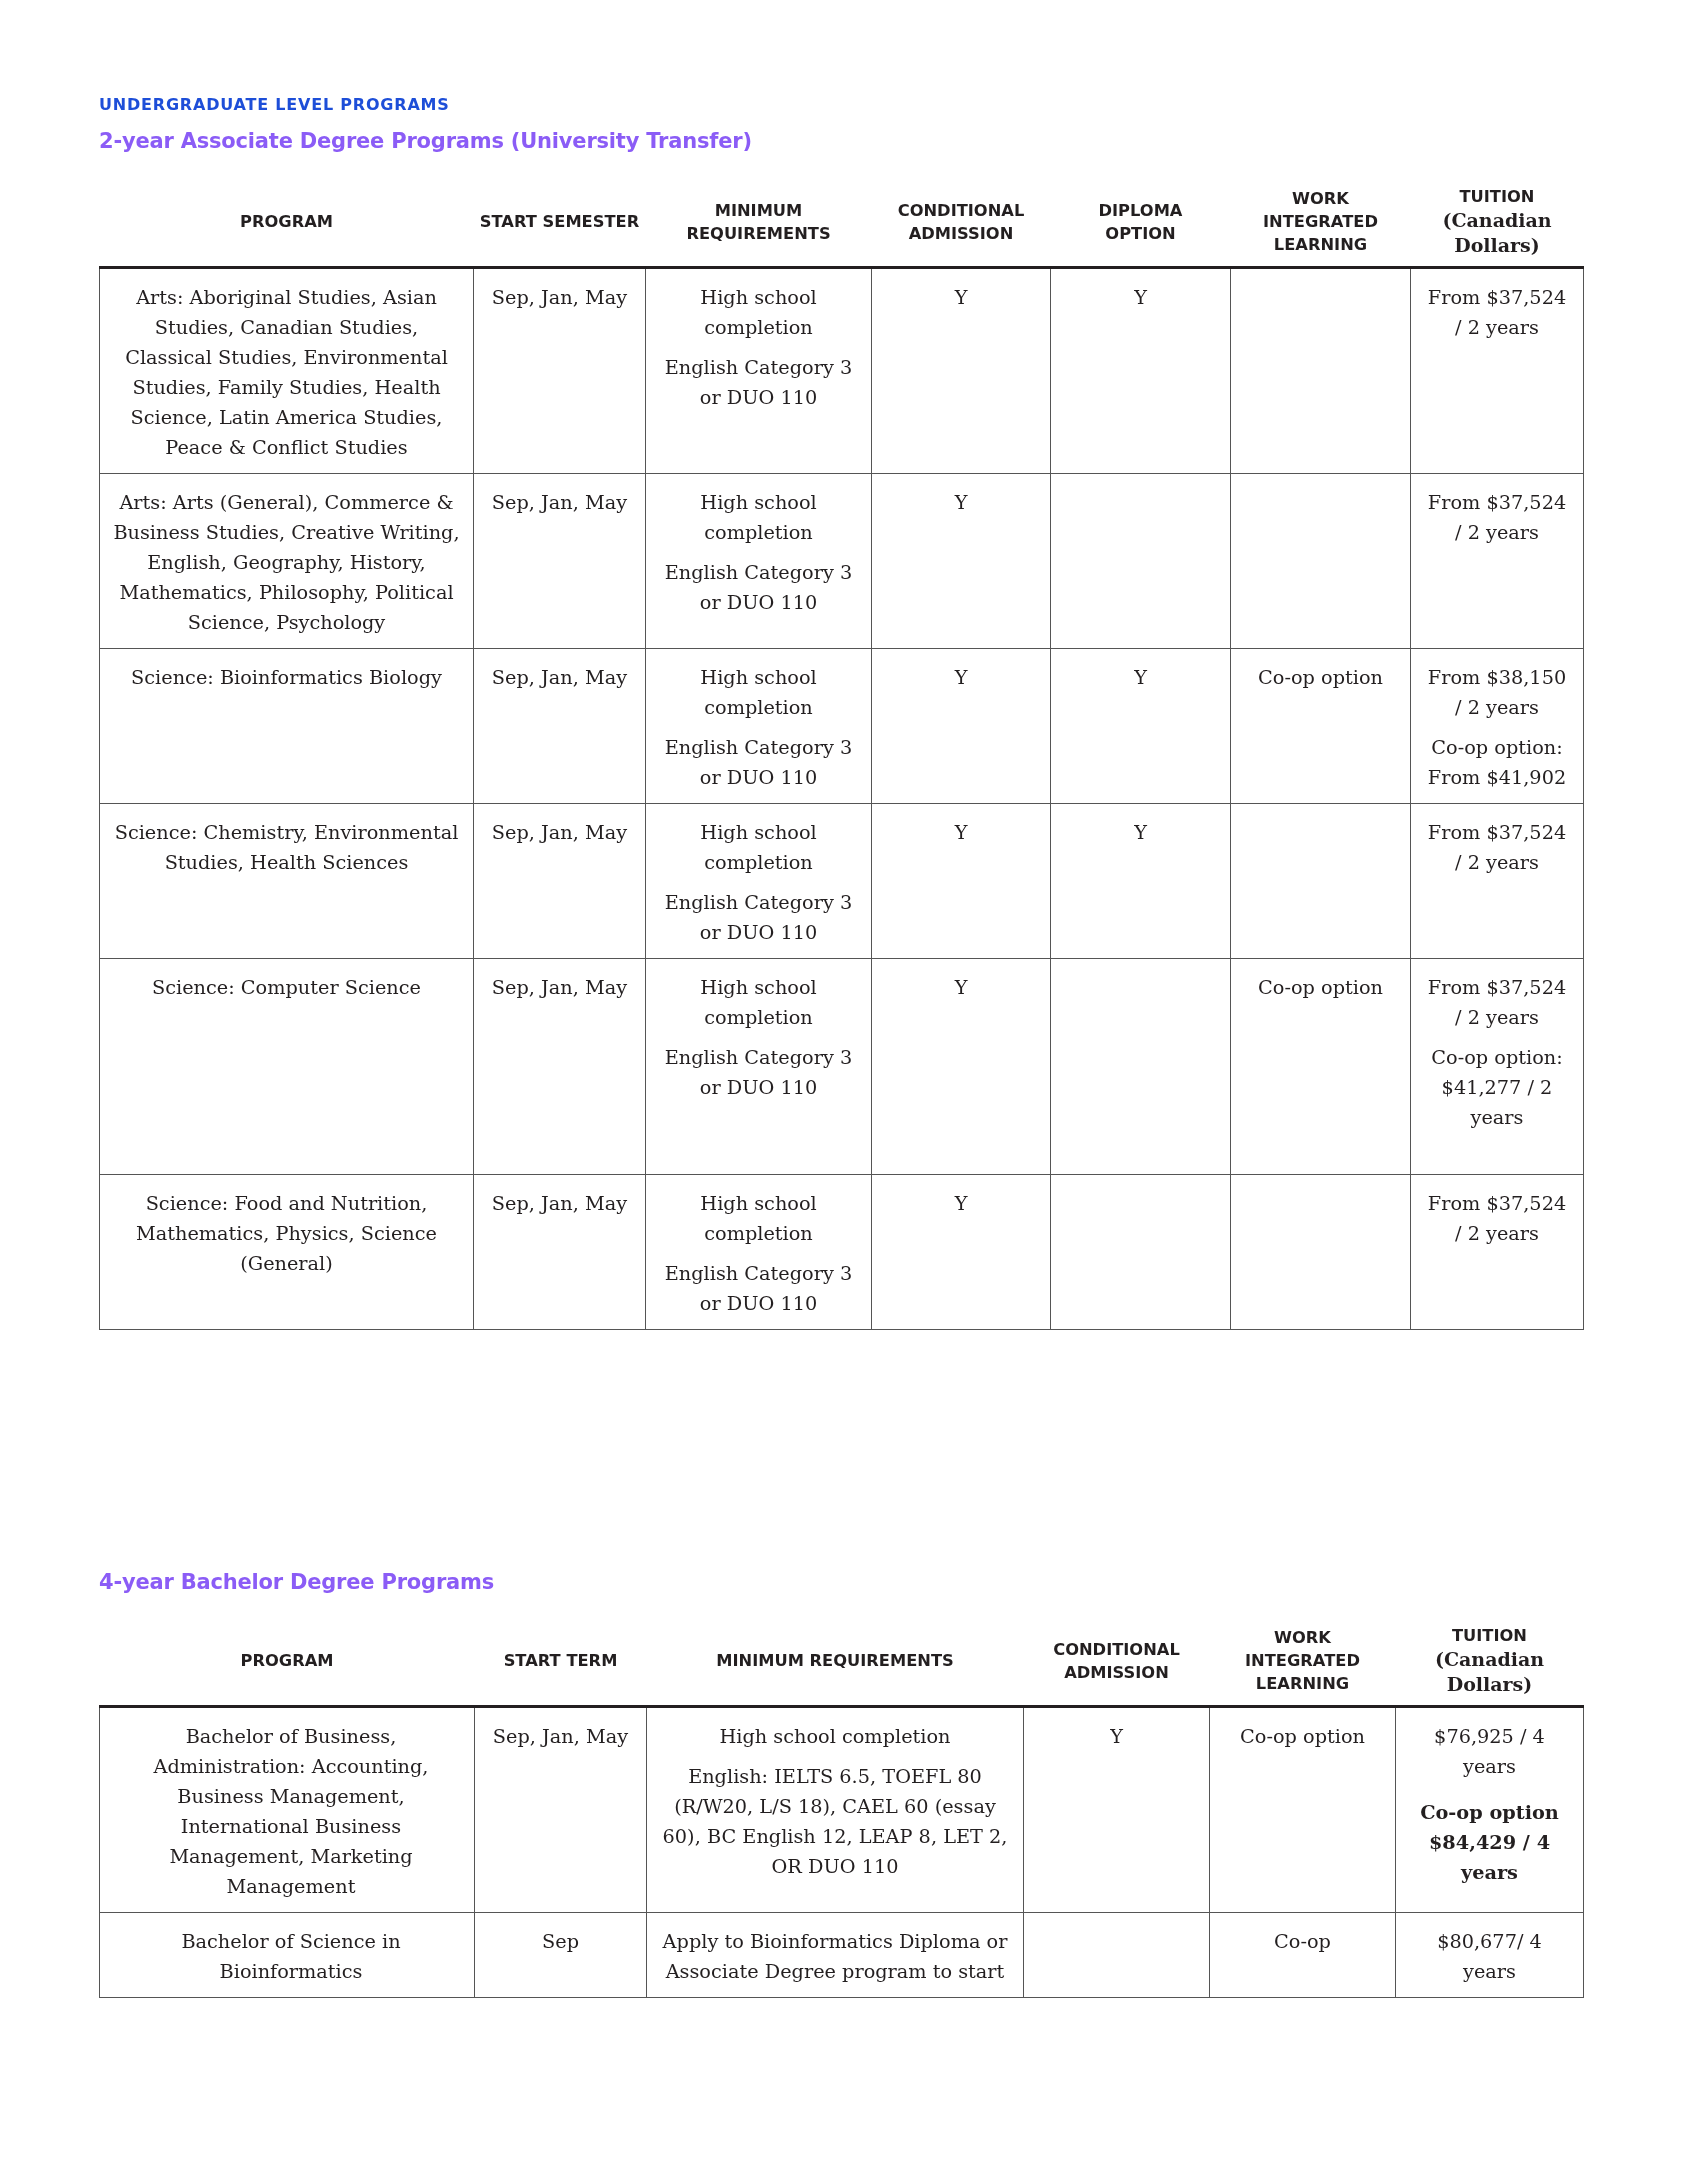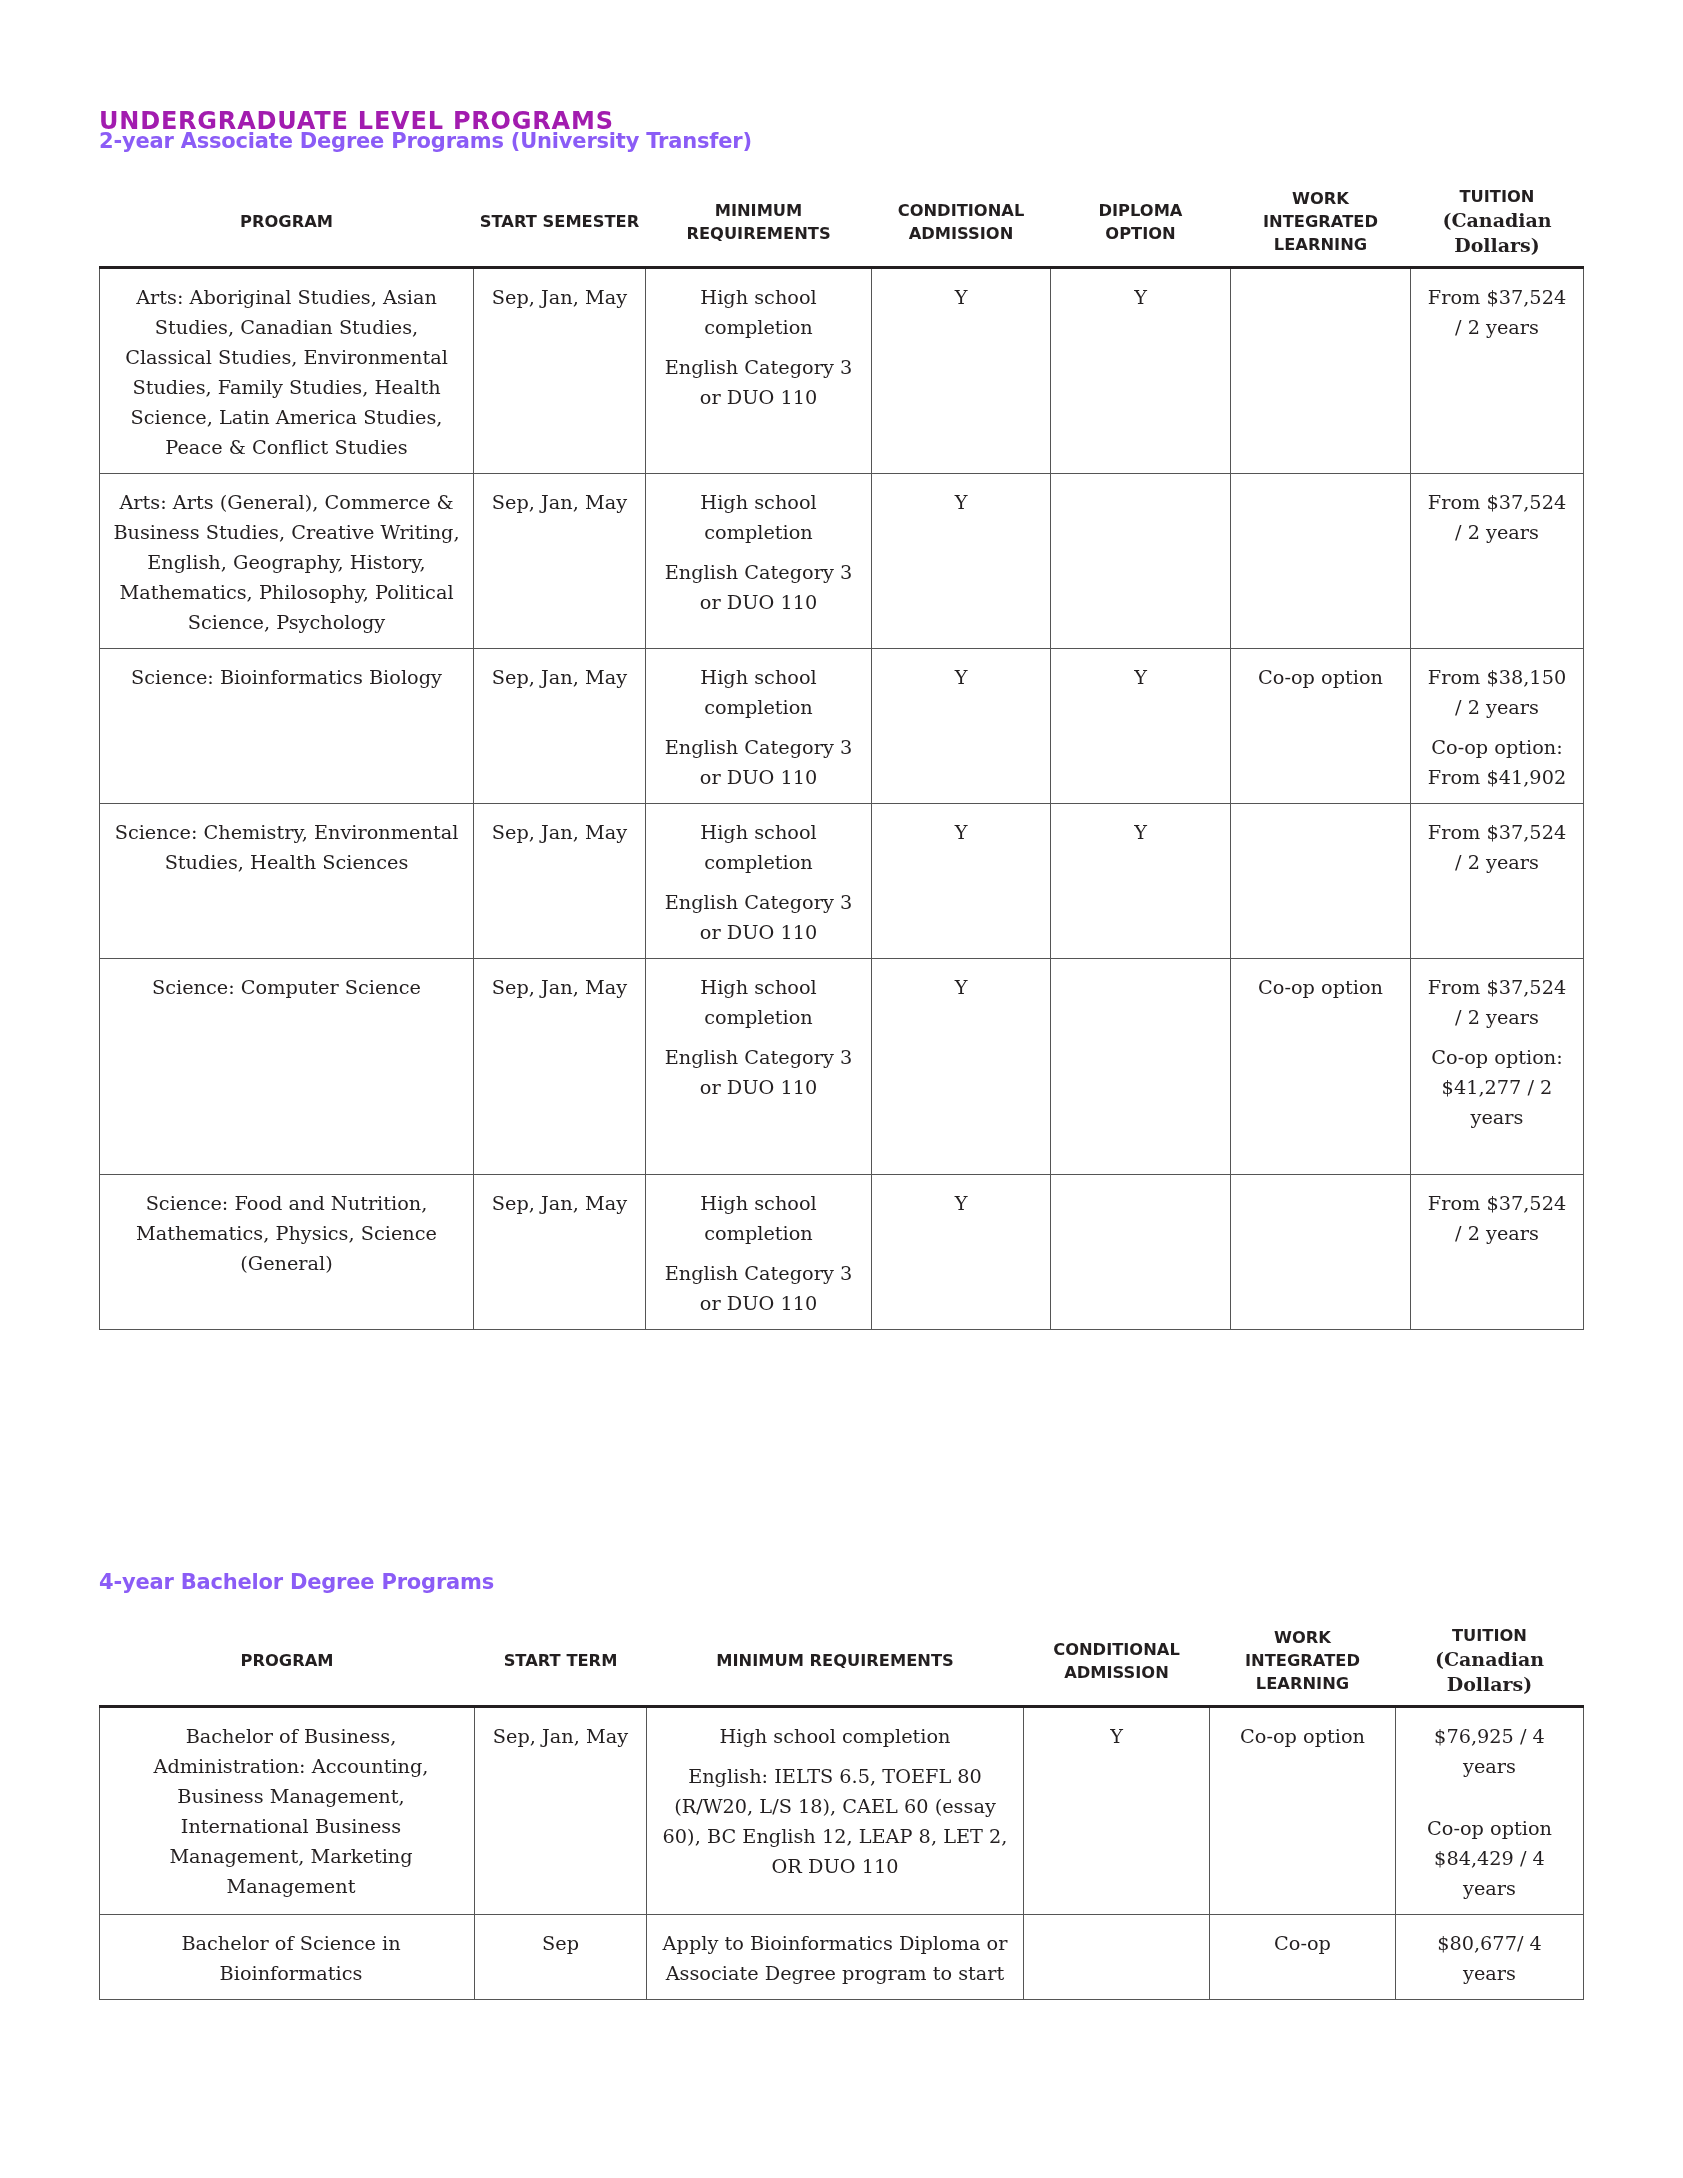--- a/index.html
+++ b/index.html
@@ -1,21 +1,21 @@
 <!DOCTYPE html>
 <html><head>
 <meta charset="utf-8">
 <style>
   html, body { margin: 0; padding: 0; background: #ffffff; }
   body { width: 1683px; height: 2178px; position: relative; overflow: hidden; color: #231f20; }
 
   .section-title {
-    position: absolute; left: 99px; top: 107px;
+    position: absolute; left: 99px; top: 95px;
     font-family: "DejaVu Sans", sans-serif; font-weight: bold;
-    font-size: 24px; letter-spacing: 0.8px; color: #a21caf;
+    font-size: 16px; letter-spacing: 0.8px; color: #1d4ed8;
   }
   .sub-title {
     position: absolute; left: 99px;
     font-family: "DejaVu Sans", sans-serif; font-weight: bold;
     font-size: 21px; color: #8b5cf6; letter-spacing: -0.2px;
   }
 
   table.prog {
     position: absolute; left: 99px; width: 1485px;
     border-collapse: collapse; table-layout: fixed;
@@ -181,21 +181,21 @@
       <td class="left" style="padding-left:20px;">Bachelor of Business, Administration: Accounting, Business Management, International Business Management, Marketing Management</td>
       <td>Sep, Jan, May</td>
       <td>
           <p>High school completion</p>
           <p>English: IELTS 6.5, TOEFL 80 (R/W20, L/S 18), CAEL 60 (essay 60), BC English 12, LEAP 8, LET 2, OR DUO 110</p>
         </td>
       <td>Y</td>
       <td>Co-op option</td>
       <td>
           <p>$76,925 / 4 years</p>
-          <p style="margin-top:32px;">Co-op option $84,429 / 4 years</p>
+          <p style="margin-top:16px;font-weight:bold;">Co-op option $84,429 / 4 years</p>
         </td>
     </tr>
     <tr style="height:84px;">
       <td class="left" style="padding-left:20px;">Bachelor of Science in Bioinformatics</td>
       <td>Sep</td>
       <td>
           <p>Apply to Bioinformatics Diploma or Associate Degree program to start</p>
         </td>
       <td></td>
       <td>Co-op</td>

